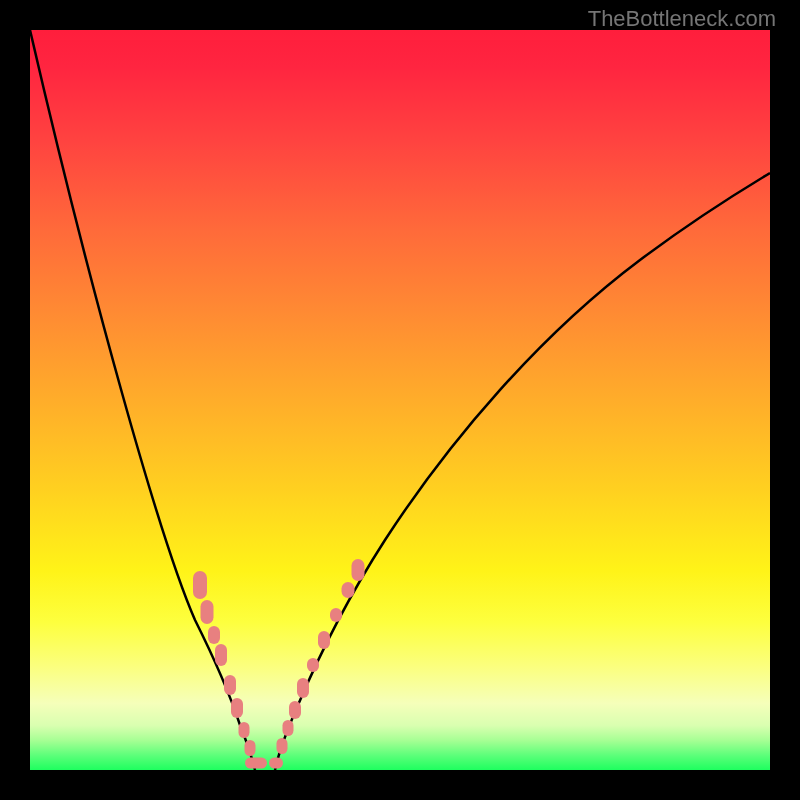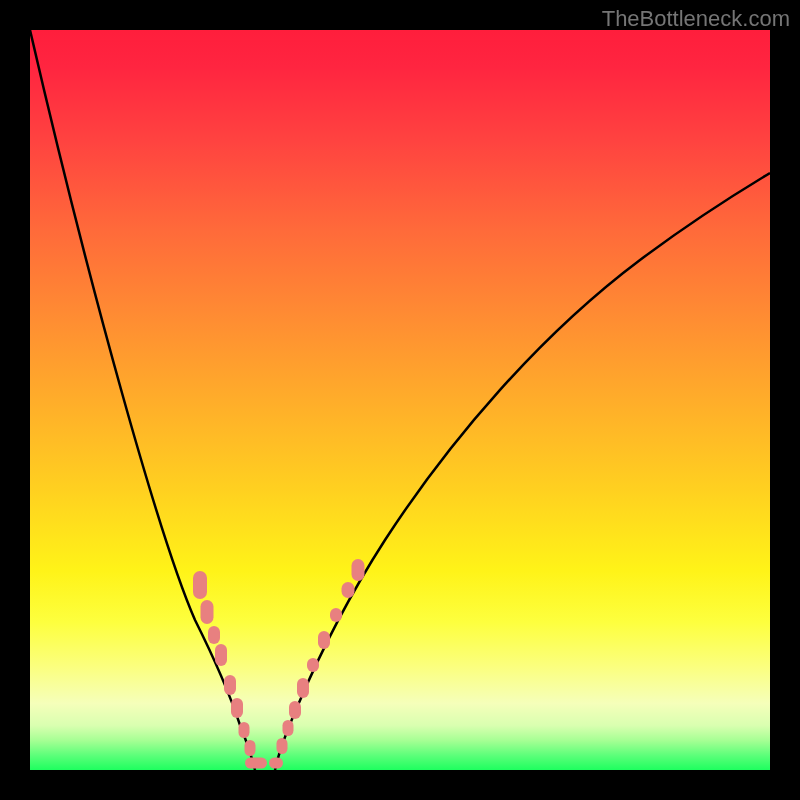--- a/index.html
+++ b/index.html
@@ -10,21 +10,21 @@
     body {
       width: 800px;
       height: 800px;
       background: #000;
       position: relative;
       font-family: Arial, sans-serif;
     }
     .watermark {
       position: absolute;
       top: 6px;
-      right: 10px;
+      right: 24px;
       color: #757575;
       font-size: 22px;
       font-weight: 500;
       z-index: 10;
     }
     .chart-area {
       position: absolute;
       top: 30px;
       left: 30px;
       width: 740px;

